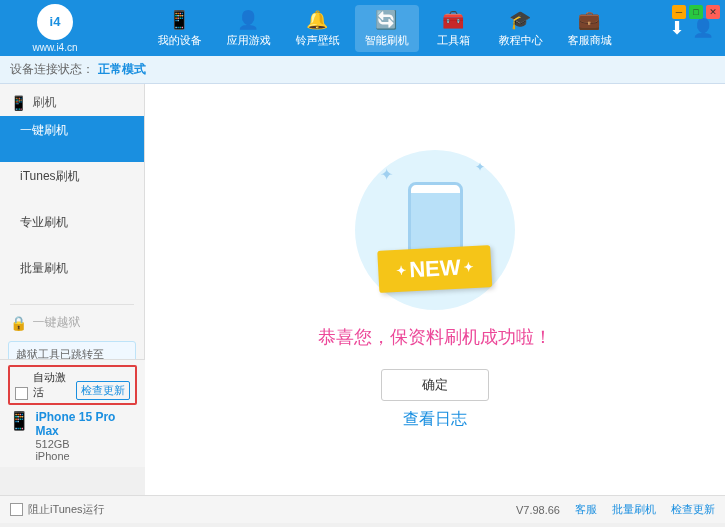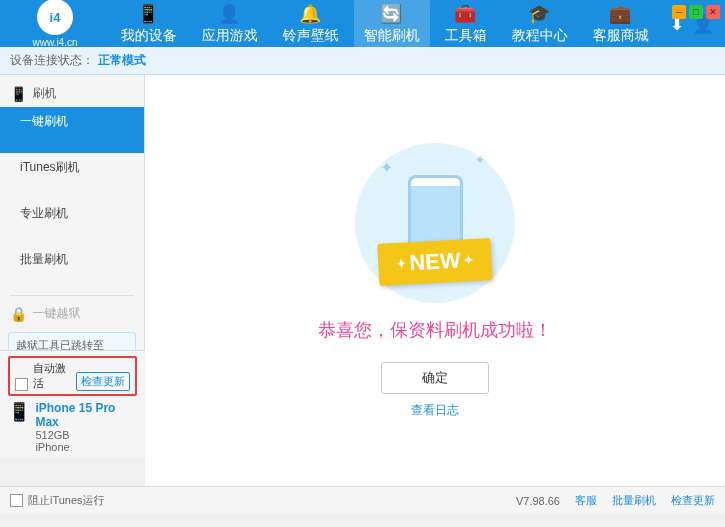--- a/index.html
+++ b/index.html
@@ -1,28 +1,28 @@
 <!DOCTYPE html>
 <html><head>
   <meta charset="utf-8">
   <style>
     * { margin: 0; padding: 0; box-sizing: border-box; }
     body { width: 725px; height: 527px; font-family: 'Microsoft YaHei', Arial, sans-serif; font-size: 12px; overflow: hidden; background: #f0f0f0; }
 
     
-    .header { background: #1a8fe0; height: 47px; display: flex; align-items: center; padding: 0 10px; color: white; }
+    .header { background: #1a8fe0; height: 56px; display: flex; align-items: center; padding: 0 10px; color: white; }
     .logo-area { display: flex; flex-direction: column; align-items: center; width: 90px; }
     .logo-circle { width: 36px; height: 36px; background: white; border-radius: 50%; display: flex; align-items: center; justify-content: center; }
     .logo-circle span { color: #1a8fe0; font-weight: bold; font-size: 13px; }
     .logo-text { font-size: 10px; color: rgba(255,255,255,0.9); margin-top: 2px; }
     .nav-tabs { display: flex; flex: 1; justify-content: center; gap: 5px; }
     .nav-tab { display: flex; flex-direction: column; align-items: center; padding: 4px 10px; cursor: pointer; border-radius: 4px; min-width: 60px; }
     .nav-tab.active { background: rgba(255,255,255,0.2); }
     .nav-tab-icon { font-size: 18px; margin-bottom: 2px; }
-    .nav-tab-label { font-size: 14px; color: white; white-space: nowrap; }
+    .nav-tab-label { font-size: 11px; color: white; white-space: nowrap; }
     .header-right { display: flex; align-items: center; gap: 8px; }
     .header-btn { color: white; cursor: pointer; font-size: 18px; }
     .window-controls { display: flex; gap: 3px; position: absolute; top: 5px; right: 5px; }
     .win-btn { width: 14px; height: 14px; border-radius: 2px; cursor: pointer; display: flex; align-items: center; justify-content: center; font-size: 9px; }
     .win-btn.min { background: #ffa500; color: #333; }
     .win-btn.max { background: #28c840; color: #333; }
     .win-btn.close { background: #ff5f57; color: #333; }
 
     
     .status-bar { background: #e8f4fc; height: 28px; display: flex; align-items: center; padding: 0 10px; border-bottom: 1px solid #cde; font-size: 12px; color: #333; }
@@ -50,21 +50,21 @@
     .phone-screen { width: 100%; flex: 1; background: #b8e0f8; margin-top: 8px; }
     .phone-home { width: 10px; height: 10px; background: #a0c8e0; border-radius: 50%; margin: 3px auto; }
     .new-badge { position: absolute; bottom: 20px; left: 50%; transform: translateX(-50%); }
     .new-ribbon { background: #f5c518; color: white; font-size: 22px; font-weight: bold; padding: 8px 18px; transform: rotate(-3deg); display: flex; align-items: center; gap: 3px; border-radius: 3px; box-shadow: 2px 2px 5px rgba(0,0,0,0.2); }
     .new-ribbon::before { content: '✦'; font-size: 12px; }
     .new-ribbon::after { content: '✦'; font-size: 12px; }
     .sparkle1 { position: absolute; top: 15px; left: 25px; color: #a0d0f0; font-size: 16px; }
     .sparkle2 { position: absolute; top: 10px; right: 30px; color: #a0d0f0; font-size: 12px; }
     .success-text { font-size: 18px; color: #ec4899; margin-bottom: 20px; }
     .confirm-btn { background: white; border: 1px solid #ccc; padding: 6px 40px; cursor: pointer; border-radius: 3px; font-size: 13px; color: #333; margin-bottom: 8px; }
-    .log-link { color: #1a8fe0; cursor: pointer; font-size: 12px; text-decoration: none; font-family: Liberation Mono, monospace; }
+    .log-link { color: #1a8fe0; cursor: pointer; font-size: 16px; text-decoration: none; font-family: Liberation Mono, monospace; }
 
     
     .footer { height: 28px; background: #f5f5f5; border-top: 1px solid #ddd; display: flex; align-items: center; justify-content: space-between; padding: 0 10px; font-size: 11px; color: #666; }
     .footer-left { display: flex; align-items: center; gap: 5px; }
     .footer-right { display: flex; align-items: center; gap: 15px; }
 
     
     .device-section { position: absolute; bottom: 28px; left: 0; width: 145px; border-top: 1px solid #ddd; background: #f5f5f5; padding: 5px 8px; }
     .auto-activate-row { display: flex; align-items: flex-end; gap: 5px; margin-bottom: 5px; border: 2px solid #e04040; padding: 3px 5px; border-radius: 2px; }
     .checkbox { width: 13px; height: 13px; border: 1px solid #999; background: white; flex-shrink: 0; cursor: pointer; }

